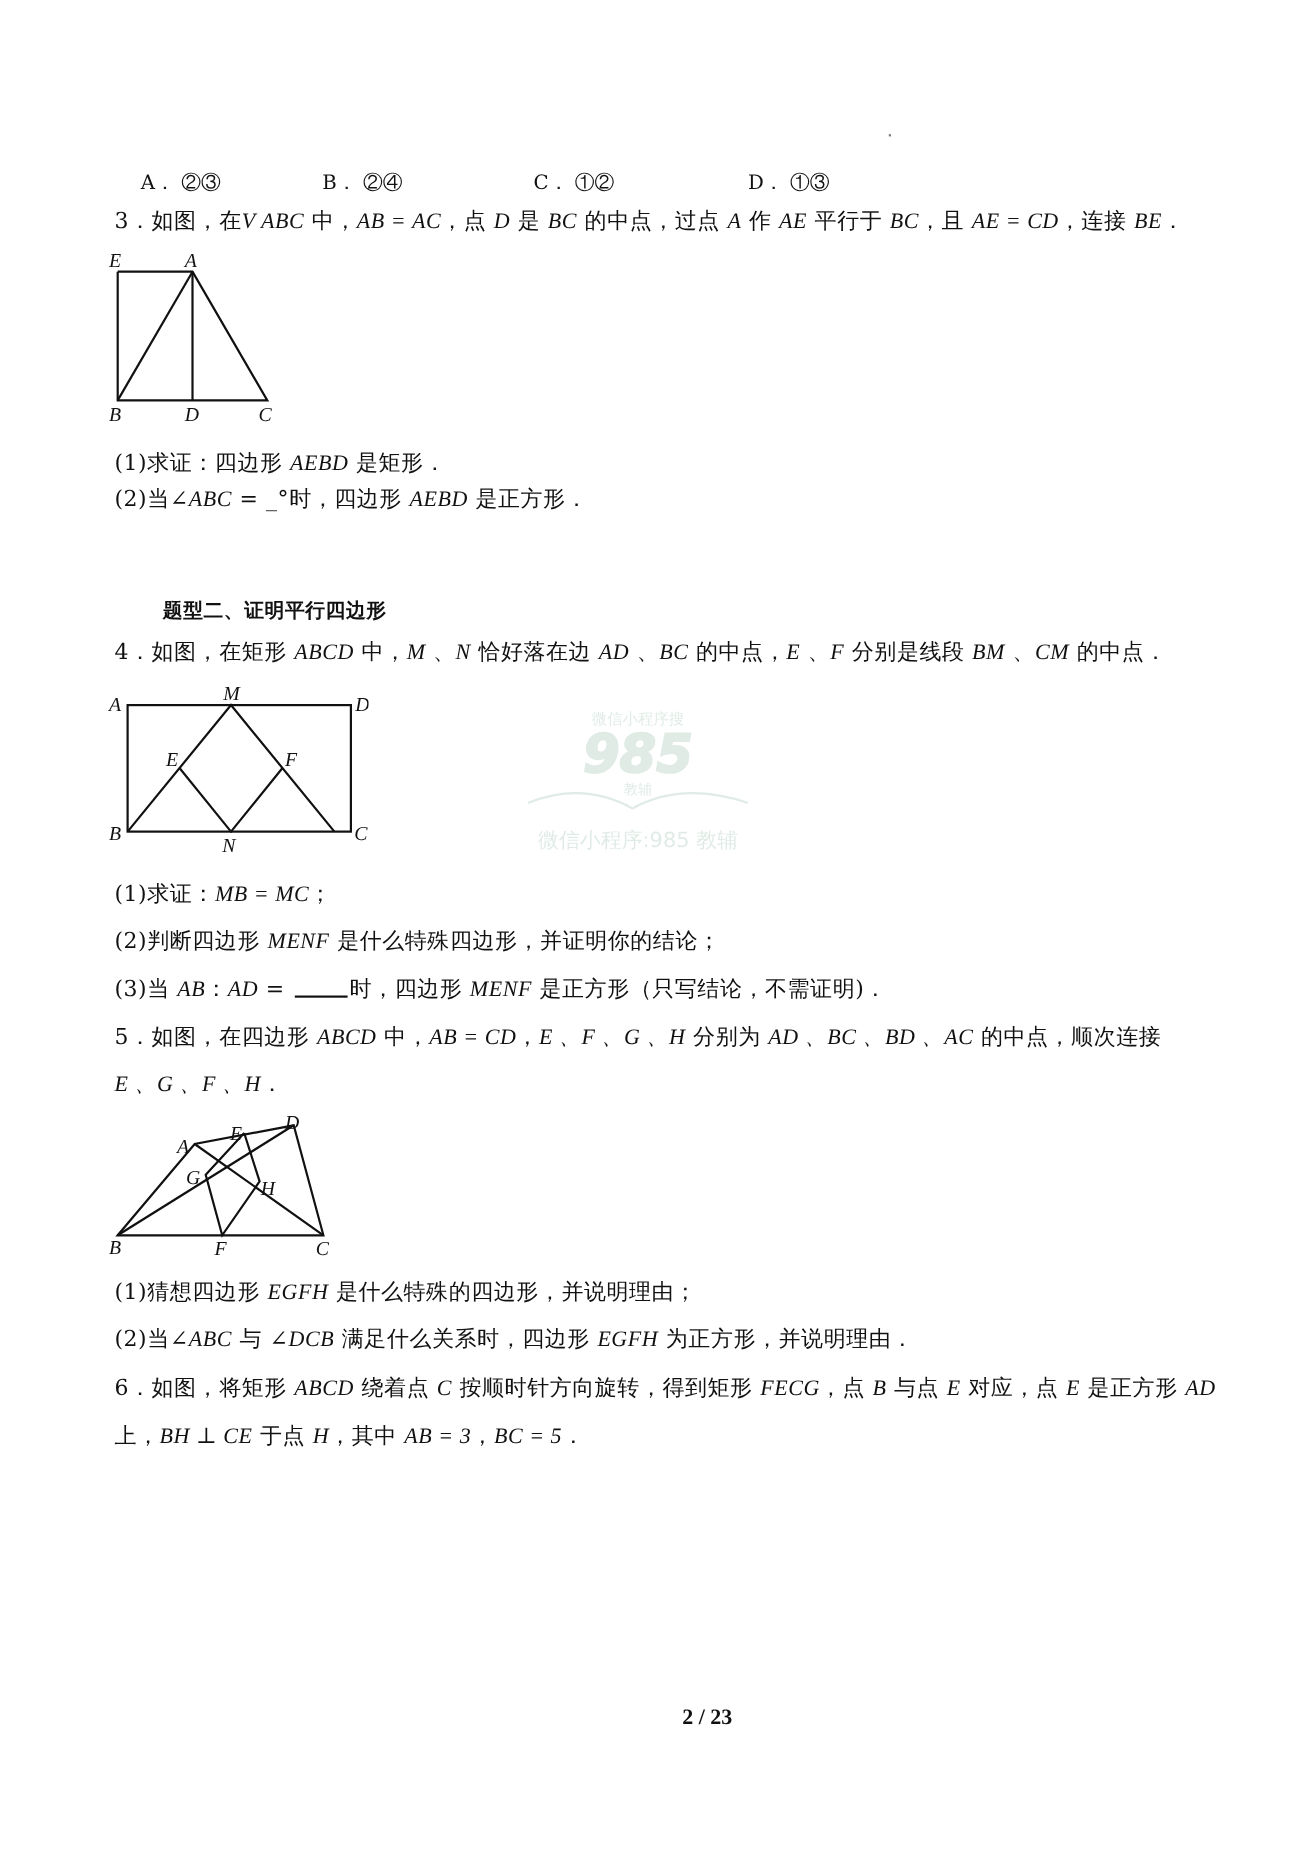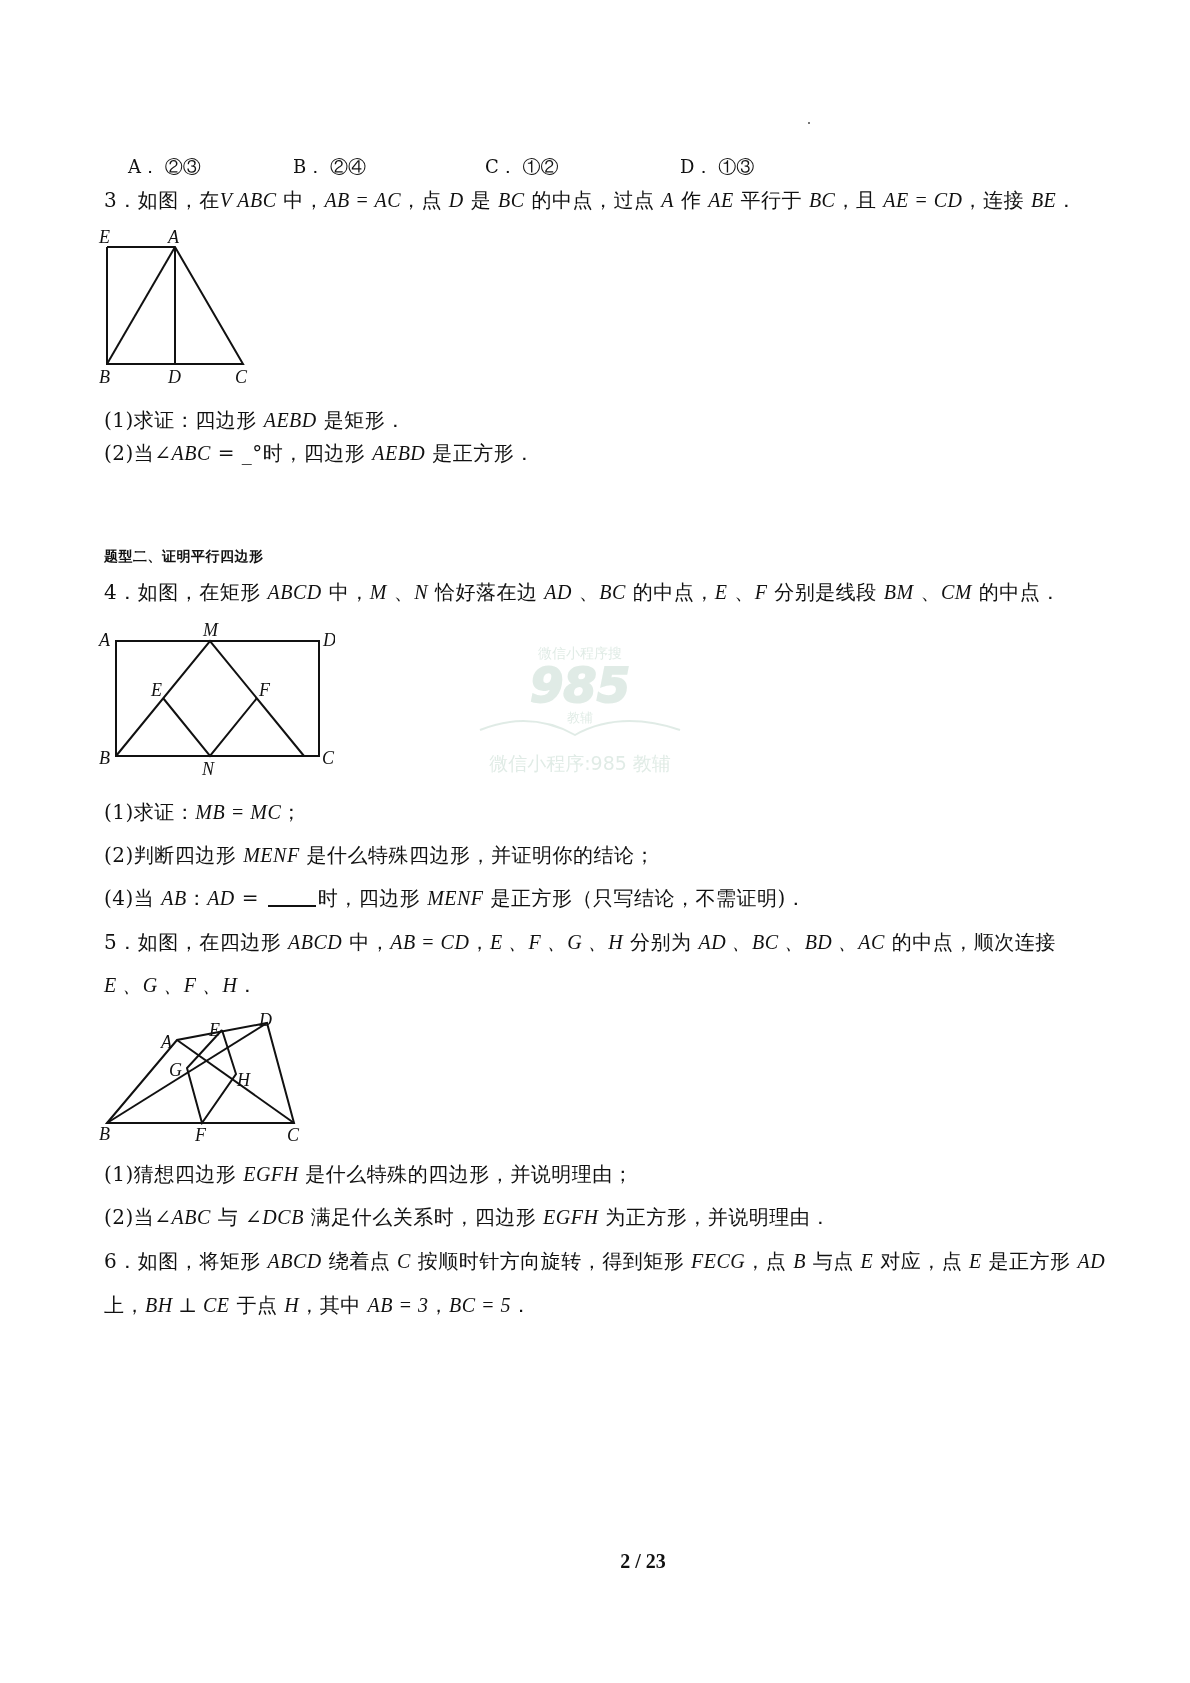--- a/index.html
+++ b/index.html
@@ -1,21 +1,21 @@
 <!DOCTYPE html>
 <html><head>
 <meta charset="utf-8">
 <style>
   html, body { margin: 0; padding: 0; background: #ffffff; }
   body { width: 1190px; height: 1683px; position: relative; overflow: hidden;
          font-family: "DejaVu Serif", "Liberation Serif", serif; color: #111; }
   .abs { position: absolute; }
   .line { position: absolute; left: 104px; font-size: 20px; line-height: 26px; white-space: nowrap; letter-spacing: 0.5px; }
   .m { font-family: "Liberation Serif", "DejaVu Serif", serif; font-style: italic; }
-  .heading { font-family: "DejaVu Sans", "Liberation Sans", sans-serif; font-weight: bold; font-size: 14px; }
+  .heading { font-family: "DejaVu Sans", "Liberation Sans", sans-serif; font-weight: bold; font-size: 18px; margin-left: 44px; }
   .opt { position: absolute; top: 154px; font-size: 18px; line-height: 26px; }
   .blank { display: inline-block; width: 48px; border-bottom: 2px solid #111; height: 18px; vertical-align: -2px; margin: 0 2px; }
   .footer { position: absolute; top: 1550px; left: 0; width: 1190px; text-align: center;
             font-family: "Liberation Serif", serif; font-weight: bold; font-size: 20px; padding-left: 48px; }
   .fig-label { font-family: "Liberation Serif", serif; font-style: italic; font-size: 18px; fill: #111; }
   .watermark { position: absolute; left: 470px; top: 640px; width: 220px; height: 150px; opacity: 0.35; }
   .wm-text { font-family: "DejaVu Sans", sans-serif; fill: #a8c8b8; }
   .dot { position: absolute; left: 808px; top: 122px; width: 2px; height: 2px; background: #777; }
 </style>
 </head>
@@ -82,21 +82,21 @@
   <text class="wm-text" x="110" y="130" text-anchor="middle" font-size="19">微信小程序:985 教辅</text>
 </svg>
 
 <div class="line" style="top:799px;">
   <span>(1)求证：</span><span class="m">MB = MC</span><span>；</span>
 </div>
 <div class="line" style="top:842px;">
   <span>(2)判断四边形 </span><span class="m">MENF</span><span> 是什么特殊四边形，并证明你的结论；</span>
 </div>
 <div class="line" style="top:885px;">
-  <span>(4)当 </span><span class="m">AB</span><span>：</span><span class="m">AD</span><span> = </span><span class="blank"></span><span>时，四边形 </span><span class="m">MENF</span><span> 是正方形（只写结论，不需证明)．</span>
+  <span>(3)当 </span><span class="m">AB</span><span>：</span><span class="m">AD</span><span> = </span><span class="blank"></span><span>时，四边形 </span><span class="m">MENF</span><span> 是正方形（只写结论，不需证明)．</span>
 </div>
 
 <div class="line" style="top:929px;">
   <span>5．如图，在四边形 </span><span class="m">ABCD</span><span> 中，</span><span class="m">AB = CD</span><span>，</span><span class="m">E 、F 、G 、H</span><span> 分别为 </span><span class="m">AD 、BC 、BD 、AC</span><span> 的中点，顺次连接</span>
 </div>
 <div class="line" style="top:972px;">
   <span class="m">E 、G 、F 、H</span><span>．</span>
 </div>
 
 <svg class="abs" style="left:95px; top:1008px;" width="220" height="140">

